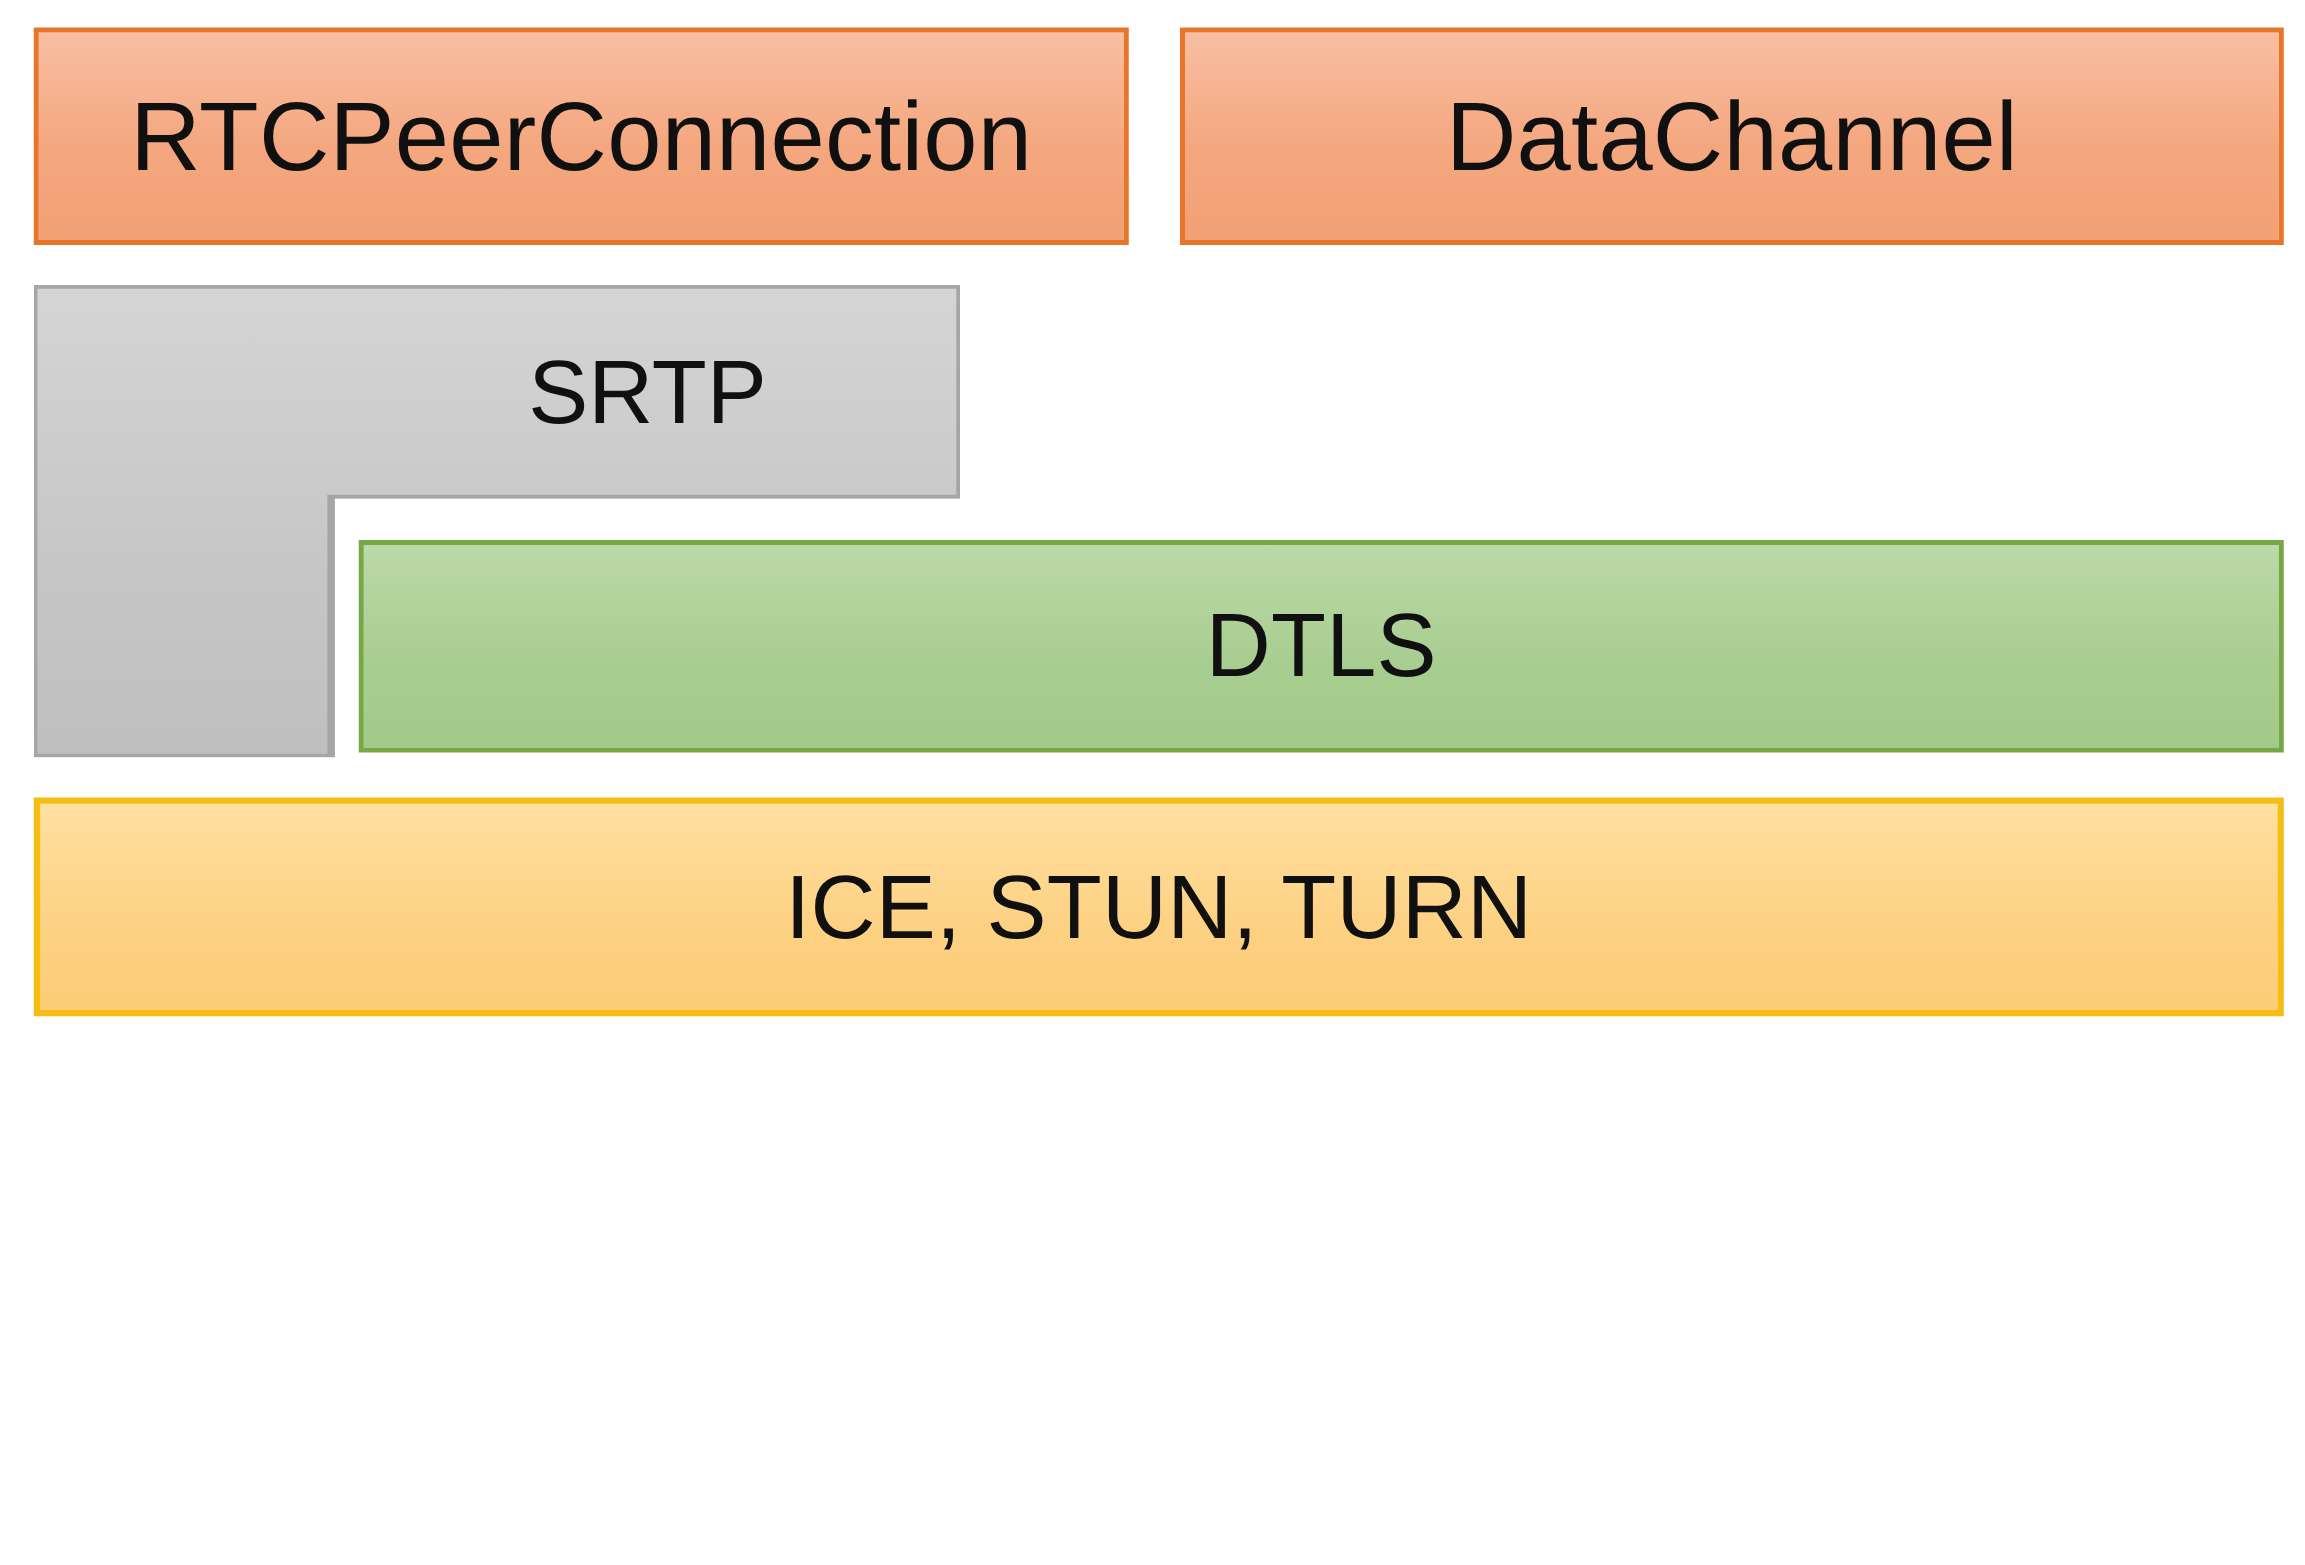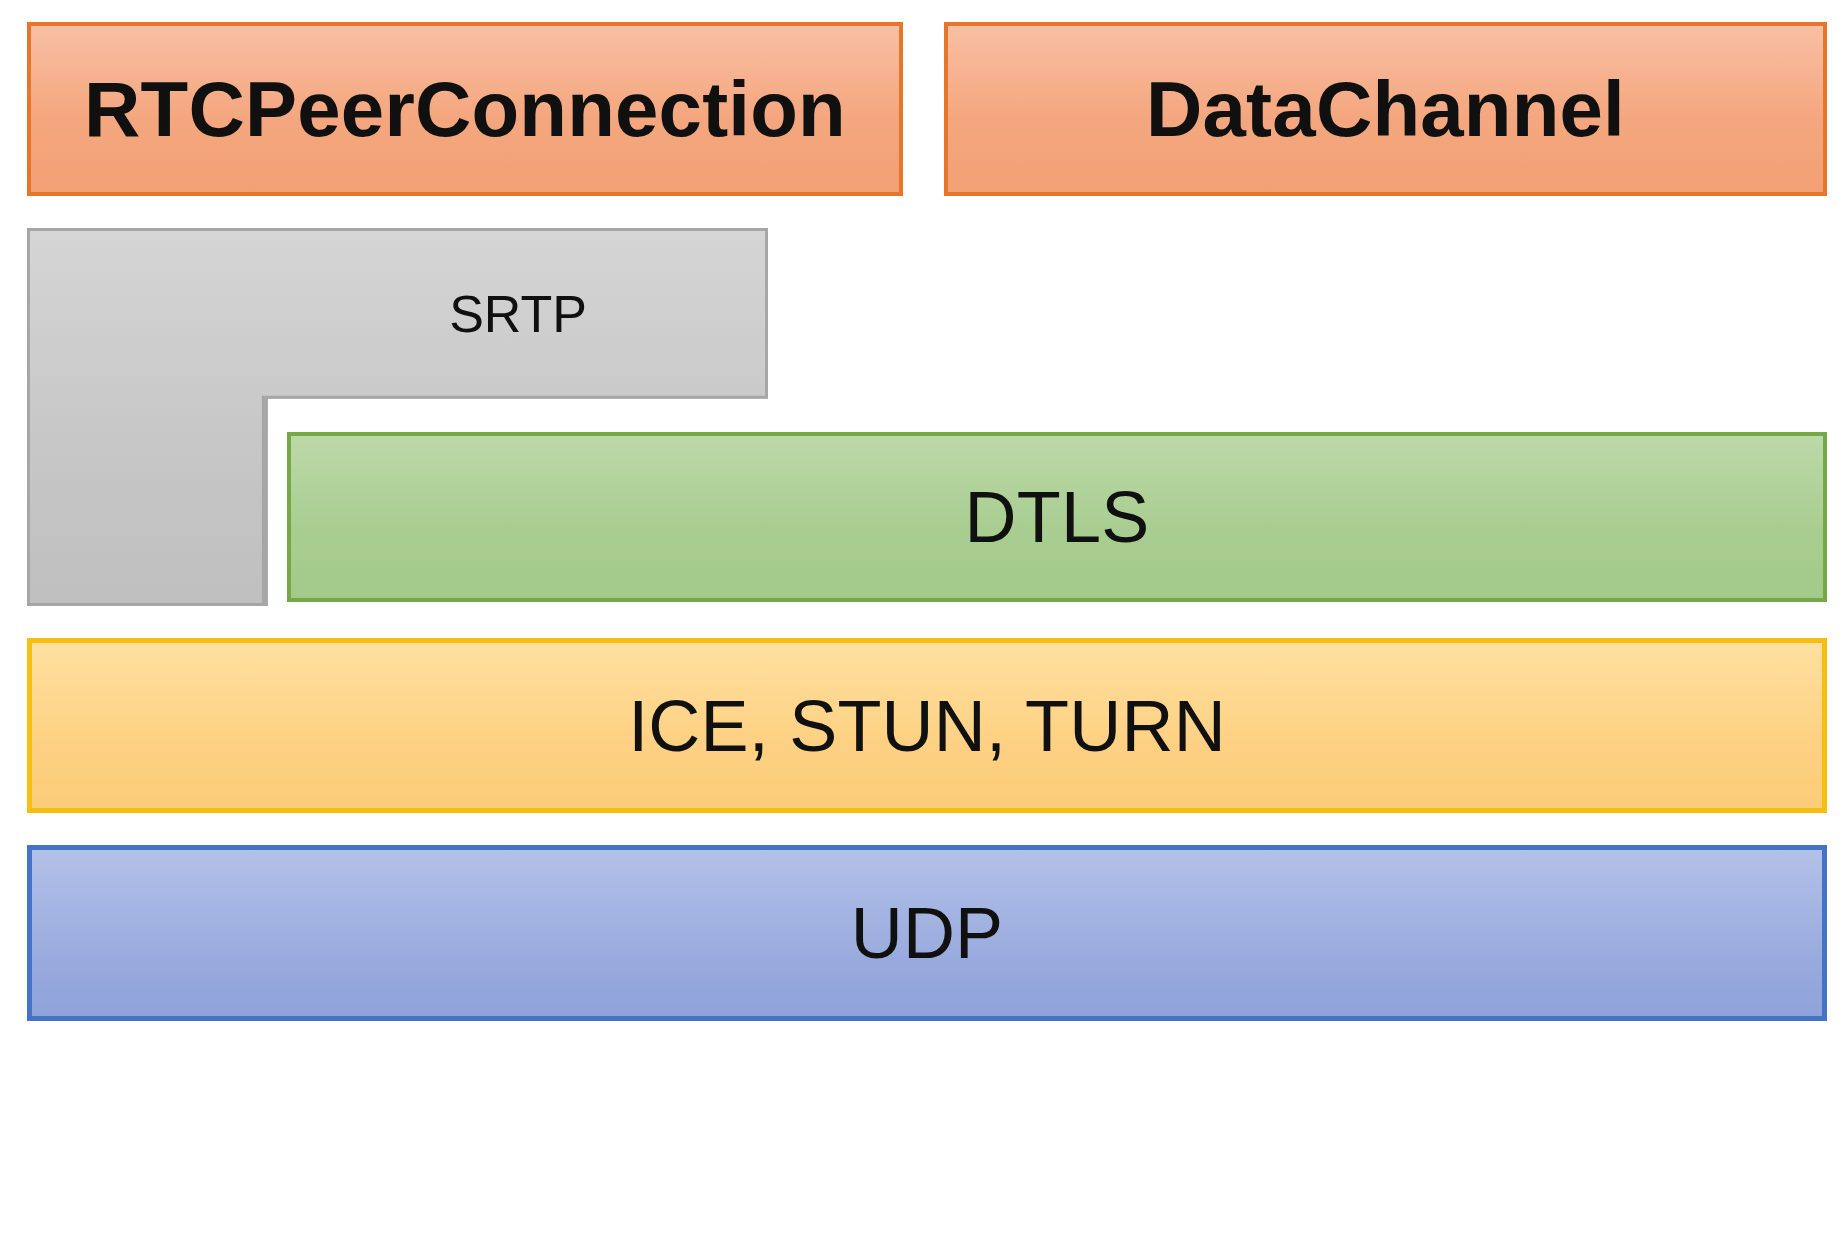--- a/index.html
+++ b/index.html
@@ -26,21 +26,20 @@
     color: #101010;
     font-weight: 400;
     line-height: 1;
     letter-spacing: 0.2px;
   }
   
   .api {
     background: linear-gradient(180deg, #f8bfa3 0%, #f4a77f 55%, #f2a074 100%);
     border: 4px solid #e8762a;
     font-size: 78px;
-    font-weight: bold;
   }
   #box-rtcpeerconnection { left: 27px;  top: 22px;  width: 876px; height: 174px; }
   #box-datachannel       { left: 944px; top: 22px;  width: 883px; height: 174px; align-items: center; }
 
   
   .grey {
     background: linear-gradient(180deg, #d5d5d5 0%, #c6c6c6 60%, #bfbfbf 100%);
     border: 3px solid #a6a6a6;
     font-size: 72px;
   }
@@ -72,21 +71,21 @@
   }
   #srtp-label {
     position: absolute;
     left: 268px;
     top: 228px;
     width: 500px;
     height: 172px;
     display: flex;
     align-items: center;
     justify-content: center;
-    font-size: 52px;
+    font-size: 72px;
     color: #101010;
   }
   #box-sctp { left: 945px; top: 231px; width: 882px; height: 171px; }
 
   
   #box-dtls {
     left: 287px; top: 432px; width: 1540px; height: 170px;
     background: linear-gradient(180deg, #bcd9a8 0%, #a8cd90 60%, #a3ca8a 100%);
     border: 4px solid #76a846;
     font-size: 72px;
@@ -135,18 +134,15 @@
 
 
   <div class="box" id="box-dtls">
     <span>DTLS</span>
   </div>
 
   <div class="box" id="box-ice">
     <span>ICE, STUN, TURN</span>
   </div>
 
-  <div class="box" id="box-udp">
-    <span>UDP</span>
-  </div>
 
 
 </div>
 
 </body></html>

